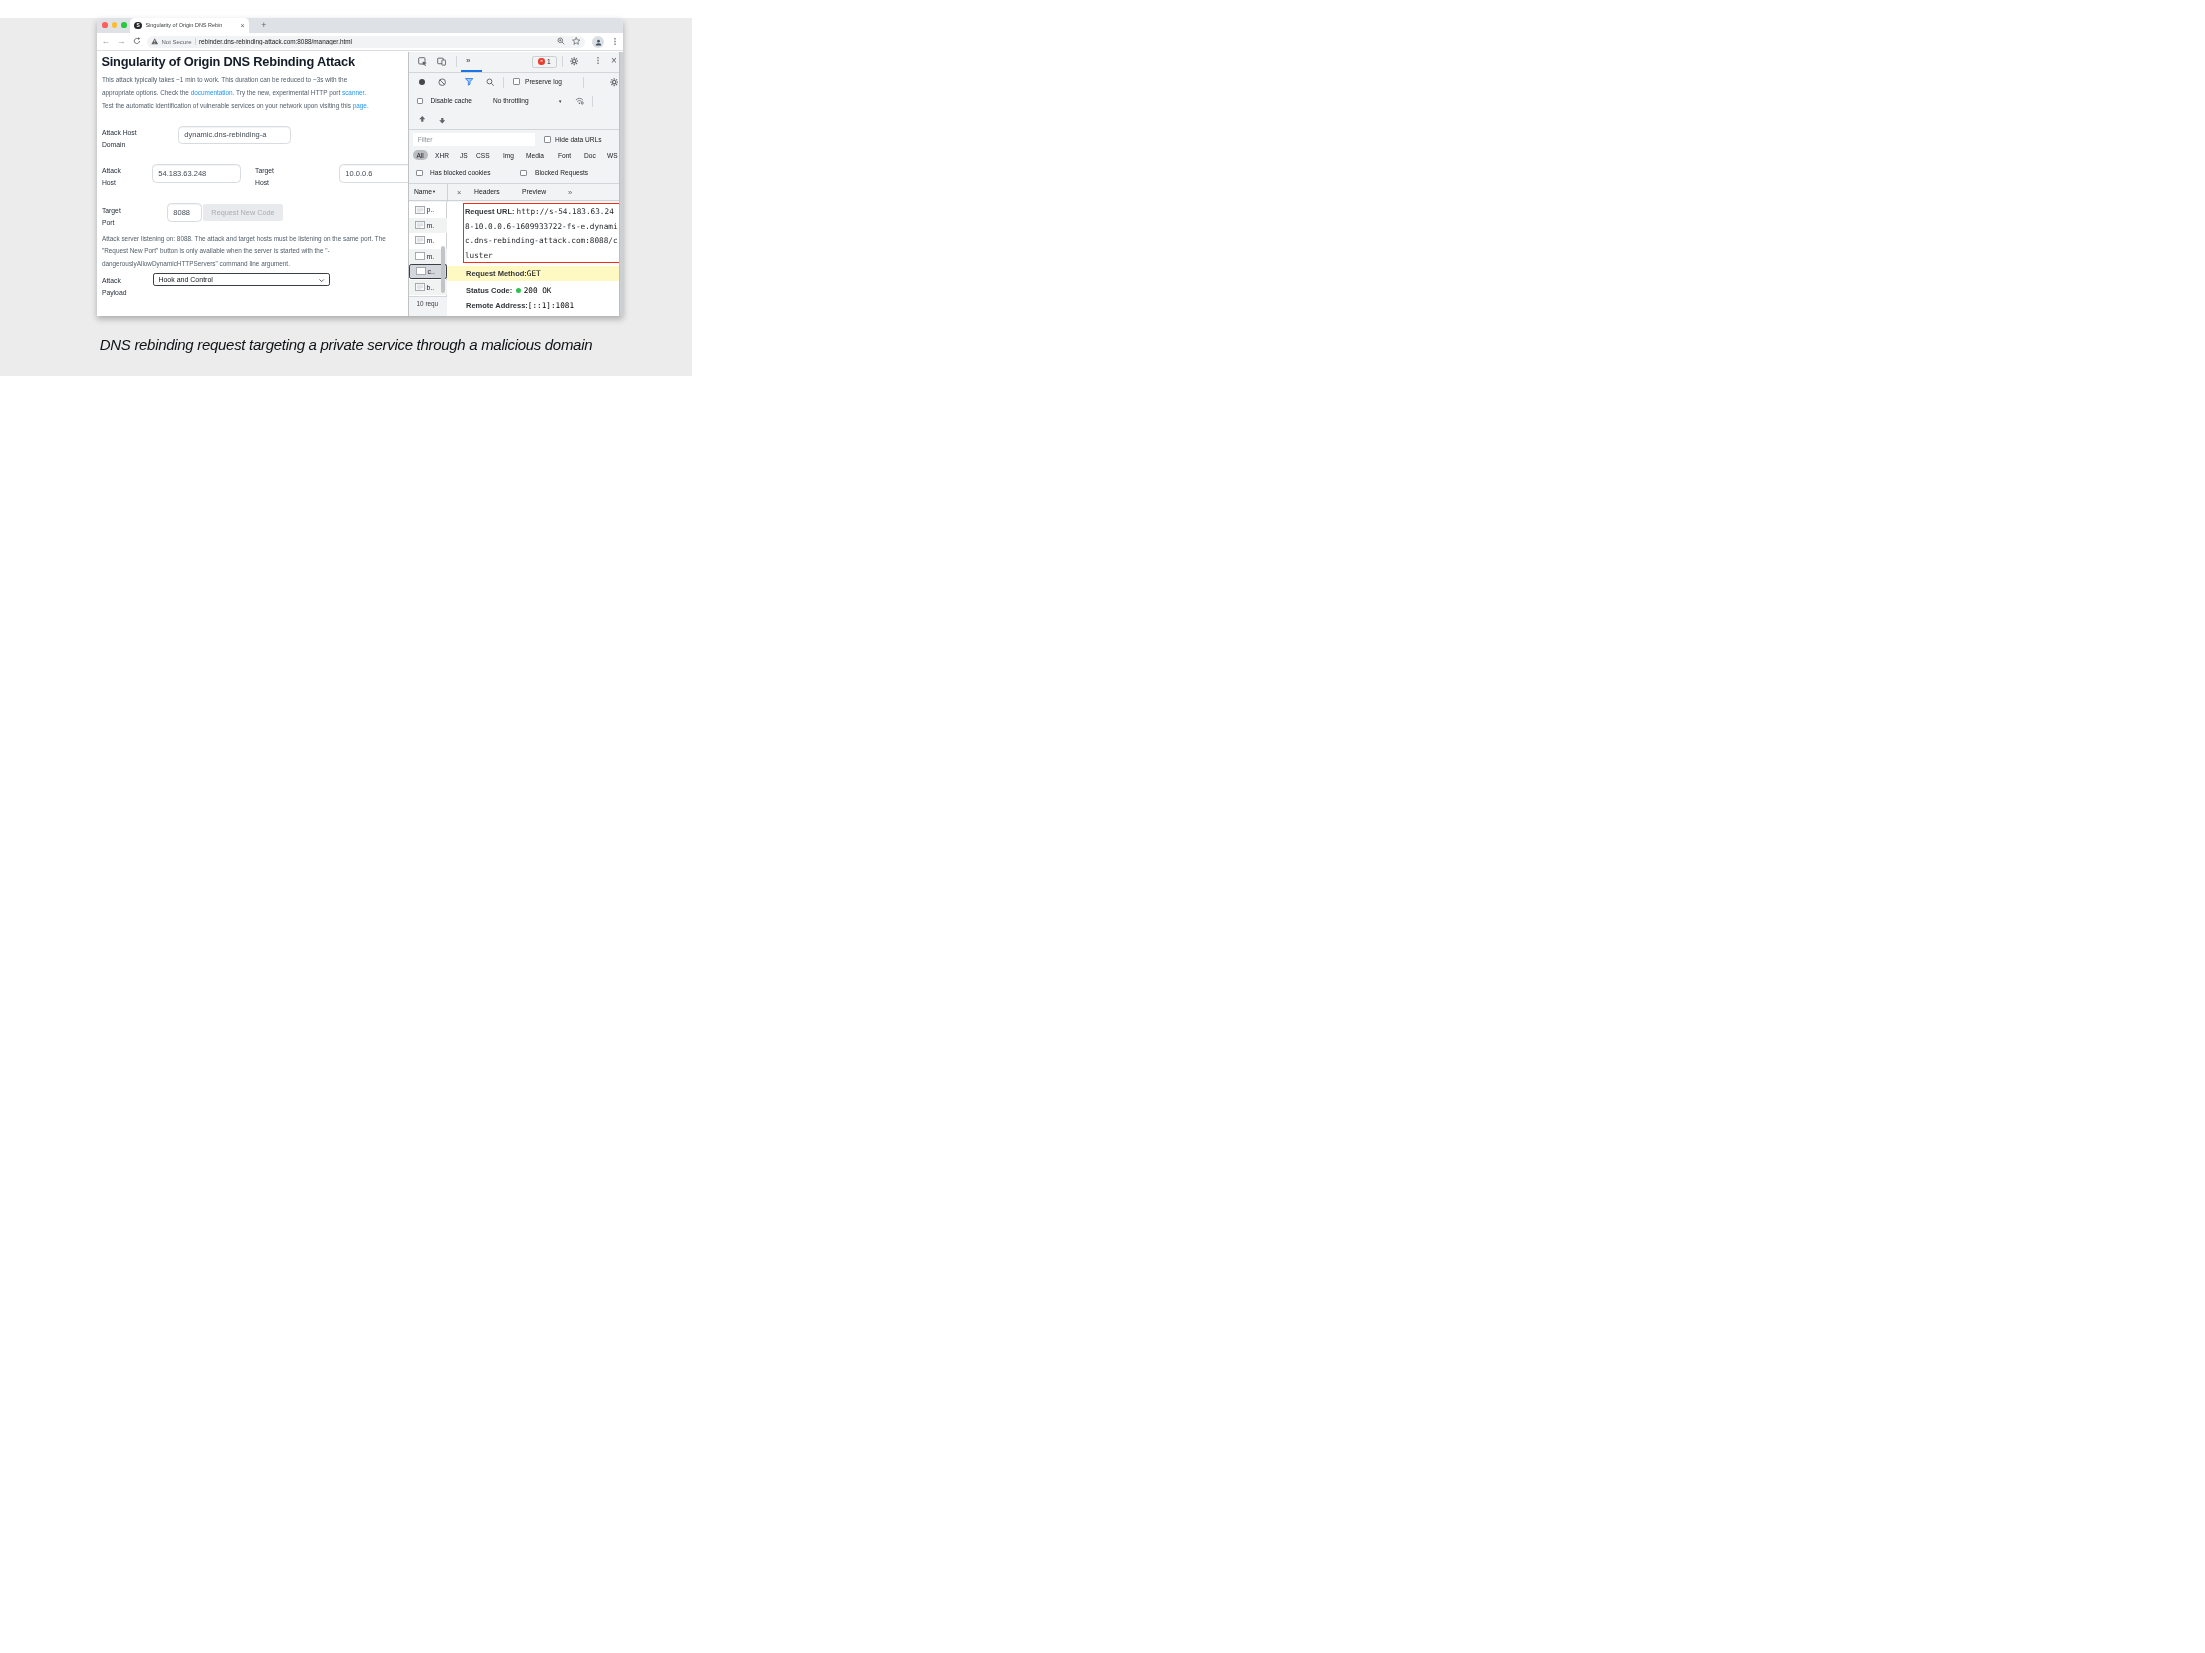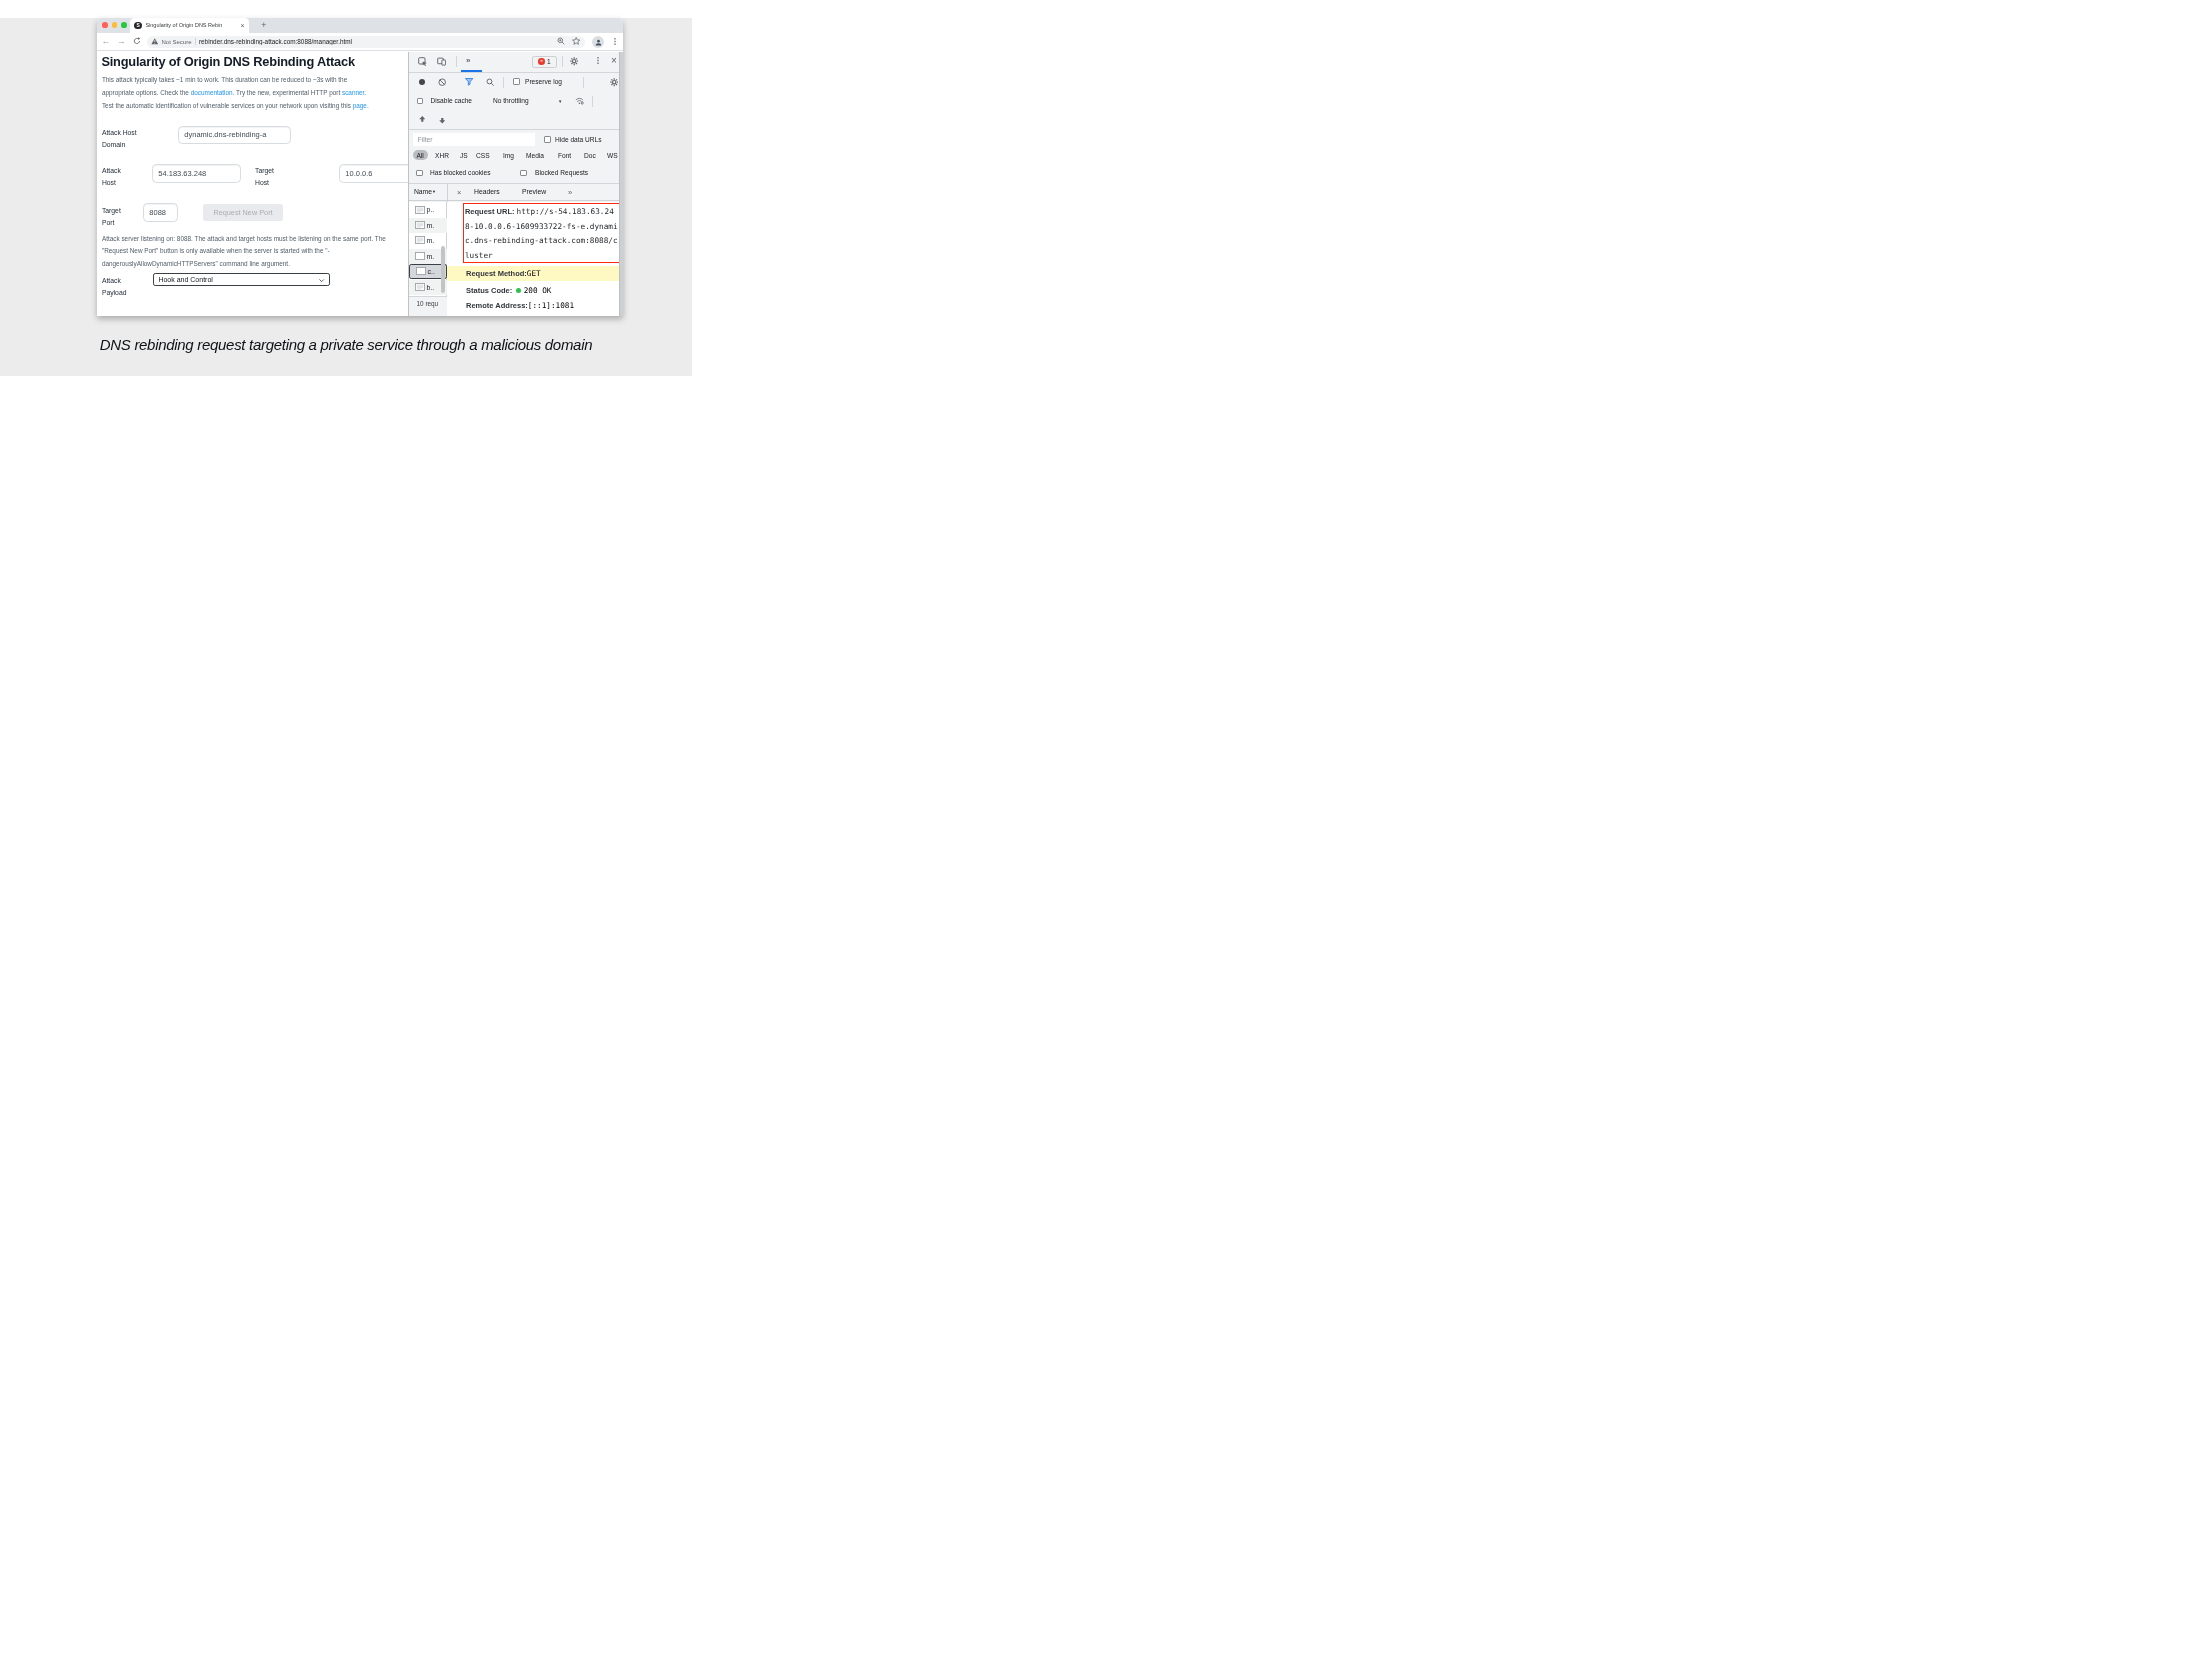--- a/index.html
+++ b/index.html
@@ -189,22 +189,22 @@
 
         <div class="fld-label" style="left:4.9px;top:75px;width:49px;">Attack Host Domain</div>
         <input class="fld-input" style="left: 81px; top: 74px; width: 113px; height: 18.5px;" value="dynamic.dns-rebinding-a">
 
         <div class="fld-label" style="left:4.9px;top:113px;width:27px;">Attack Host</div>
         <input class="fld-input" style="left: 55px; top: 112px; width: 89px; height: 19.4px;" value="54.183.63.248">
         <div class="fld-label" style="left:158px;top:113px;width:27px;">Target Host</div>
         <input class="fld-input" style="left: 210px; top: 112px; width: 87px; height: 19.4px; margin-left: 32px;" value="10.0.0.6">
 
         <div class="fld-label" style="left:4.9px;top:153px;width:27px;">Target Port</div>
-        <input class="fld-input" style="left: 46px; top: 151px; width: 35px; height: 19px;" value="8088">
-        <button class="btn-gray" style="left:106px;top:152px;width:80px;height:17px;">Request New Port</button>
+        <input class="fld-input" style="left: 70px; top: 151px; width: 35px; height: 19px;" value="8088">
+        <button class="btn-gray" style="left:106px;top:152px;width:80px;height:17px;">Request New Code</button>
 
         <div class="pg-p p2">Attack server listening on: 8088. The attack and target hosts must be listening on the same port. The "Request New Port" button is only available when the server is started with the "-dangerouslyAllowDynamicHTTPServers" command line argument.</div>
 
         <div class="fld-label" style="left:4.9px;top:223px;width:35px;">Attack Payload</div>
         <div class="sel" style="left:56px;top:221px;width:177px;height:13.2px;">
           <span>Hook and Control</span>
           <span class="sel-chev">
             <svg width="5.3" height="3.1" viewBox="0 0 12 7">
                 <polyline points="1,1 6,6 11,1" fill="none" stroke="#1a1f24" stroke-width="1.6"></polyline>
               </svg>

